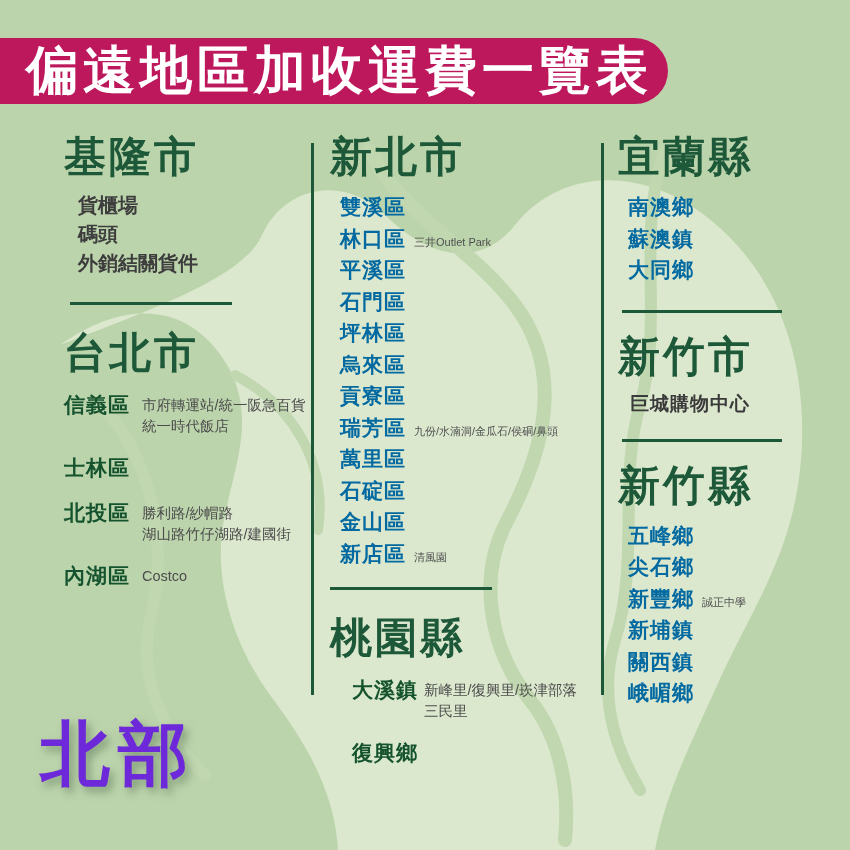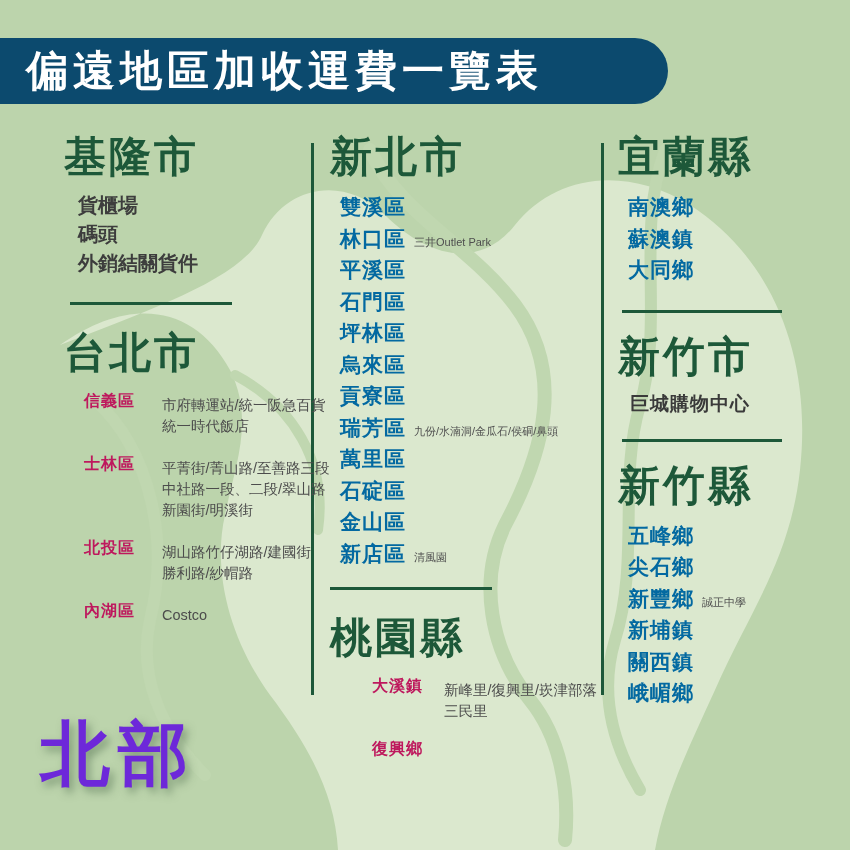--- a/index.html
+++ b/index.html
@@ -7,23 +7,23 @@
     width:850px;height:850px;position:relative;overflow:hidden;
     background:#bcd4ac;
     font-family:"Liberation Sans","DejaVu Sans",sans-serif;
   }
   #map-bg{position:absolute;inset:0;z-index:0;}
   .layer{position:absolute;z-index:1;}
 
   
   .banner{
     left:0;top:38px;width:642px;height:66px;
-    background:#0c4a6e;border-radius:0 33px 33px 0;
+    background:#be185d;border-radius:0 33px 33px 0;
     display:flex;align-items:center;padding-left:26px;
-    color:#ffffff;font-size:42px;font-weight:900;letter-spacing:5px;
+    color:#ffffff;font-size:52px;font-weight:900;letter-spacing:5px;
     white-space:nowrap;
   }
 
   
   .col{position:absolute;top:133px;z-index:1;}
   .col-1{left:64px;width:250px;}
   .col-2{left:330px;width:280px;}
   .col-3{left:618px;width:232px;}
 
   .section-title{
@@ -39,21 +39,21 @@
   .mt-title{margin-top:24px;}
   .mt-title-sm{margin-top:20px;}
 
   .rows{margin:12px 0 0 10px;white-space:nowrap;}
   .row{line-height:27.5px;}
   .row-name{font-size:21px;font-weight:700;color:#0369a1;letter-spacing:1px;}
   .row-note{font-size:11px;color:#4f4f4f;margin-left:8px;}
 
   .entries{margin-top:14px;}
   .entry{display:flex;margin-bottom:17px;}
-  .entry-label{font-size:16px;font-weight:700;color:#be185d;width:78px;flex-shrink:0;letter-spacing:1px;white-space:nowrap;margin-left:20px;}
+  .entry-label{font-size:21px;font-weight:700;color:#14532d;width:78px;flex-shrink:0;letter-spacing:1px;white-space:nowrap;}
   .entry-details{font-size:14.5px;color:#4c4c4c;line-height:21px;padding-top:4px;white-space:nowrap;}
 
   .c2-entries{margin-left:22px;}
   .c2-entries .entry-label{width:72px;}
 
   .single-item{margin:10px 0 0 12px;font-size:19px;font-weight:700;color:#3a3a3a;letter-spacing:1px;white-space:nowrap;}
 
   .vline{position:absolute;width:3px;top:143px;height:552px;background:#1d5839;z-index:1;}
   .vline-1{left:311px;}
   .vline-2{left:601px;}
@@ -112,31 +112,26 @@
   <div class="entries">
     <div class="entry">
       <span class="entry-label">信義區</span>
       <div class="entry-details">
         <div>市府轉運站/統一阪急百貨</div>
         <div>統一時代飯店</div>
       </div>
     </div>
     <div class="entry">
       <span class="entry-label">士林區</span>
-      <div class="entry-details">
-        <div>平菁街/菁山路/至善路三段</div>
-        <div>中社路一段、二段/翠山路</div>
-        <div>新園街/明溪街</div>
-      </div>
     </div>
     <div class="entry">
       <span class="entry-label">北投區</span>
       <div class="entry-details">
+        <div>勝利路/紗帽路</div>
         <div>湖山路竹仔湖路/建國街</div>
-        <div>勝利路/紗帽路</div>
       </div>
     </div>
     <div class="entry">
       <span class="entry-label">內湖區</span>
       <div class="entry-details">
         <div>Costco</div>
       </div>
     </div>
   </div>
 </div>

